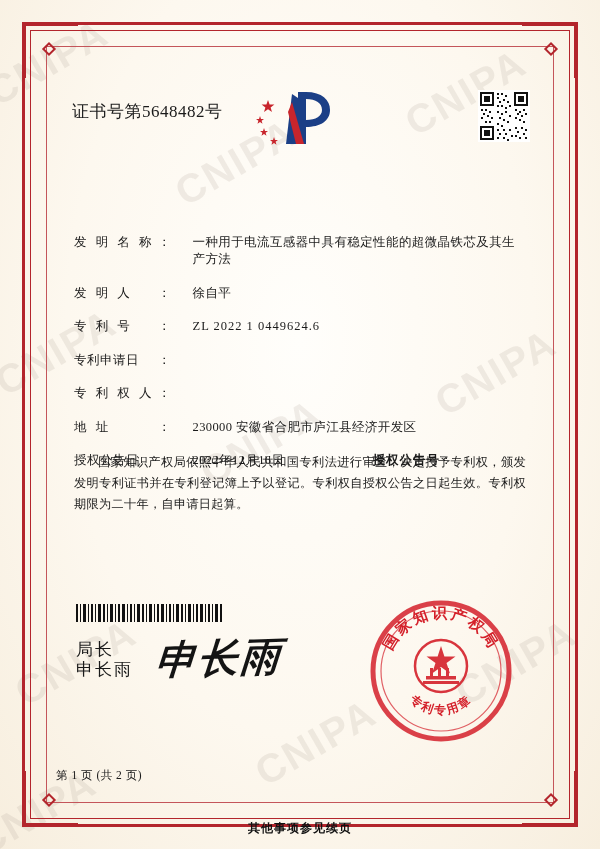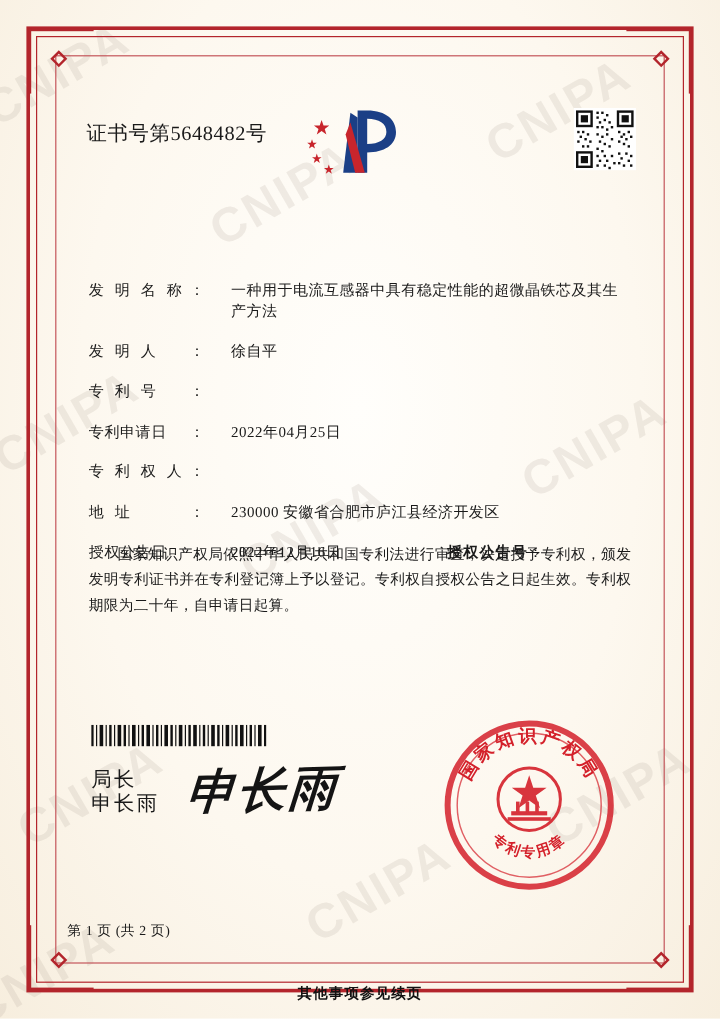--- a/index.html
+++ b/index.html
@@ -369,26 +369,26 @@
 
       <div class="field-row">
         <span class="field-label">发 明 人</span>
         <span class="field-colon">：</span>
         <span class="field-value">徐自平</span>
       </div>
 
       <div class="field-row">
         <span class="field-label">专 利 号</span>
         <span class="field-colon">：</span>
+        <span class="field-value mono">ZL 2022 1 0449624.6</span>
       </div>
 
       <div class="field-row">
         <span class="field-label wide">专利申请日</span>
         <span class="field-colon">：</span>
-        <span class="field-value">2022年04月25日</span>
       </div>
 
       <div class="field-row">
         <span class="field-label">专 利 权 人</span>
         <span class="field-colon">：</span>
       </div>
 
       <div class="field-row">
         <span class="field-label">地 址</span>
         <span class="field-colon">：</span>

